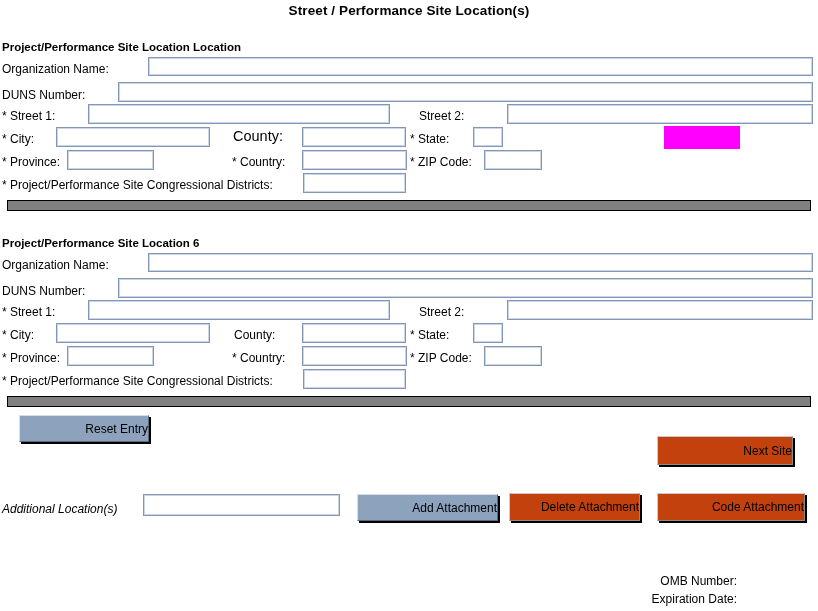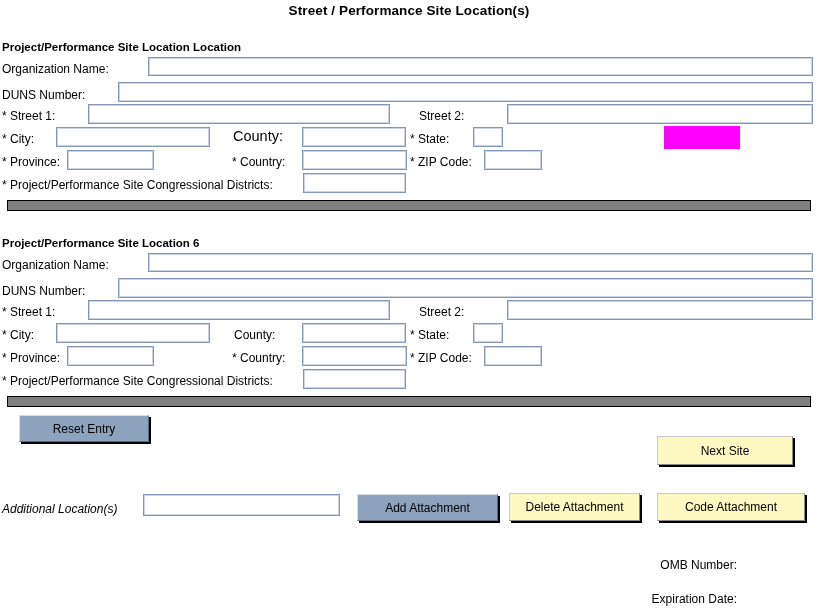--- a/index.html
+++ b/index.html
@@ -65,36 +65,36 @@
     position: absolute;
     background: #ff00ff;
   }
 
   
   .btn {
     position: absolute;
     box-sizing: border-box;
     display: flex;
     align-items: center;
-    justify-content: center;
+    justify-content: flex-end;
     font-size: 12px;
     color: #000000;
     white-space: nowrap;
     cursor: pointer;
     border-top: 1px solid #d8dee8;
     border-left: 1px solid #d8dee8;
     border-right: 1px solid #5d6a7d;
     border-bottom: 1px solid #5d6a7d;
     box-shadow: 2px 2px 0 0 #000000;
   }
   .btn-blue {
     background: #8ca2bd;
   }
   .btn-white {
-    background: #fef9c3;
+    background: #c2410c;
     border-top: 1px solid #c9c9c9;
     border-left: 1px solid #c9c9c9;
     border-right: 1px solid #8a8a8a;
     border-bottom: 1px solid #8a8a8a;
   }
 
   .footer-line {
     position: absolute;
     right: 81px;
     text-align: right;
@@ -199,14 +199,14 @@
 </div>
 
 <div class="btn btn-white" style="left:509px; top:493px; width:131px; height:28px;">
   <span>Delete Attachment</span>
 </div>
 
 <div class="btn btn-white" style="left:657px; top:493px; width:148px; height:28px;">
   <span>Code  Attachment</span>
 </div>
 
-<div class="footer-line" style="top:558px;">OMB Number:</div>
+<div class="footer-line" style="top:574px;">OMB Number:</div>
 <div class="footer-line" style="top:592px;">Expiration Date:</div>
 
 </body></html>

